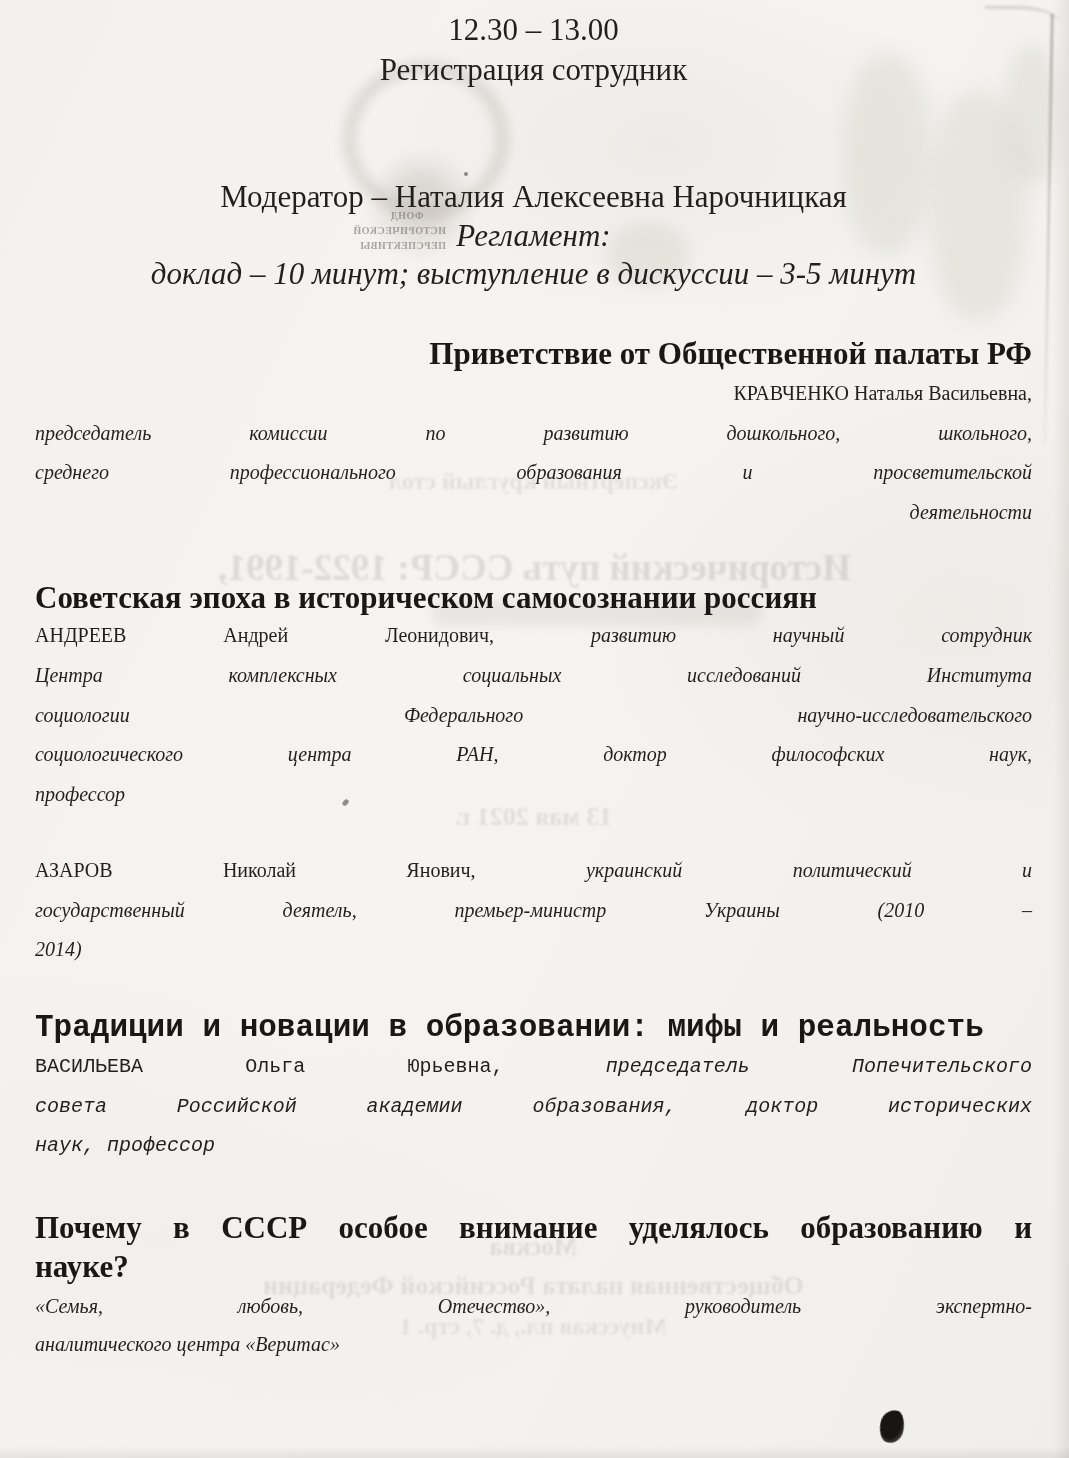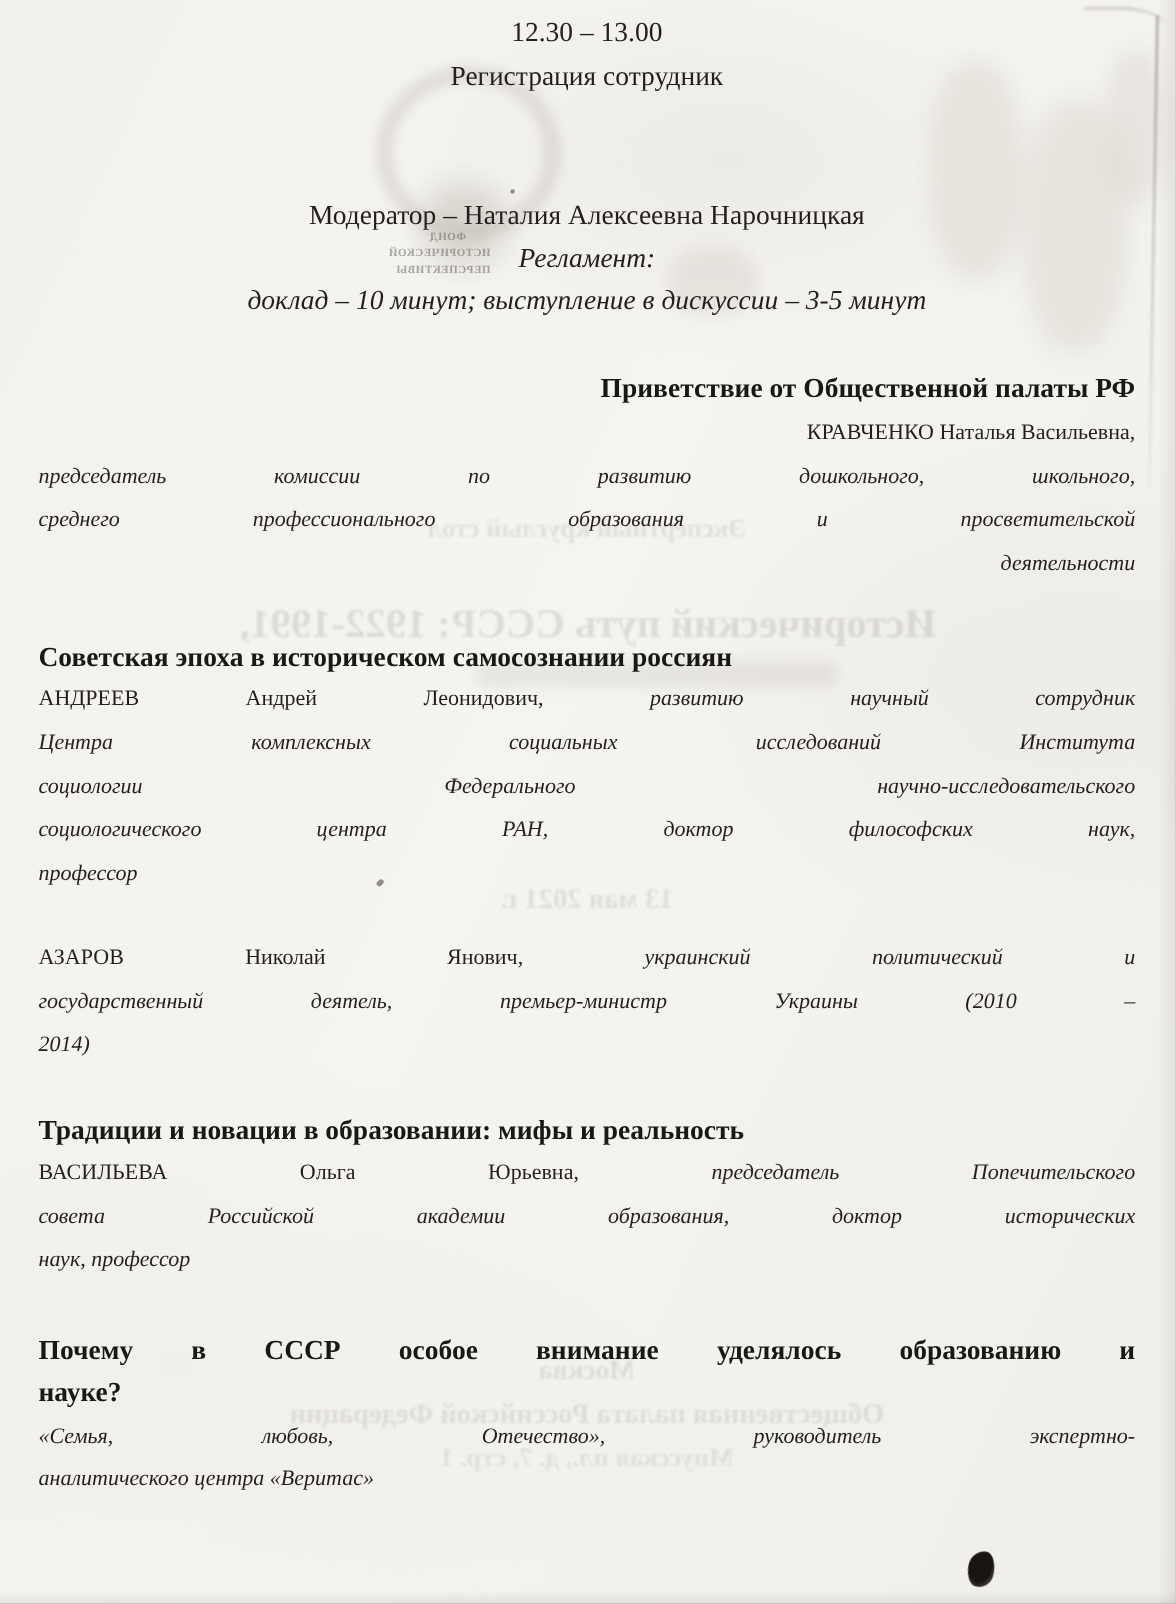--- a/index.html
+++ b/index.html
@@ -7,40 +7,40 @@
     position:relative;width:1069px;height:1458px;overflow:hidden;
     font-family:"Liberation Serif","DejaVu Serif",serif;color:#221f1c;
     background:
       radial-gradient(ellipse 420px 260px at 62% 10%, rgba(222,218,210,0.35), transparent 70%),
       radial-gradient(ellipse 520px 320px at 88% 42%, rgba(226,222,214,0.30), transparent 70%),
       radial-gradient(ellipse 600px 400px at 15% 85%, rgba(230,226,219,0.25), transparent 72%),
       linear-gradient(115deg,#f2f1ee 0%,#f5f4f1 45%,#efeeea 100%);
   }
   .col{position:absolute;left:35px;width:997px;}
   .line{font-size:20px;line-height:39.5px;}
-  .fs31{font-size:25px;}
+  .fs31{font-size:31px;}
   .b{font-weight:700;color:#1a1816;}
   .it{font-style:italic;}
   .center{text-align:center;}
   .just{text-align:justify;text-align-last:justify;}
   .left{text-align:left;}
 
   #blk-schedule{top:10px;}
   #blk-schedule .line{line-height:40px;}
   #blk-moderator{top:178px;}
   #blk-moderator .line{line-height:38.5px;}
   #blk-greeting{top:334px;}
   #blk-greeting .line{line-height:39.8px;text-align:right;}
   #blk-t1-title{top:578px;}
   #blk-andreev{top:616px;}
   #blk-andreev .line{line-height:39.8px;}
   #blk-azarov{top:851px;}
   #blk-azarov .line{line-height:39.6px;}
   #blk-t2{top:1008px;}
-  #blk-t2 .line{line-height:39.3px;}
+  #blk-t2 .line{line-height:39.3px;font-family:Liberation Mono, monospace;}
   #blk-t3{top:1209px;}
   #blk-t3 .line{line-height:38.8px;}
 
   
   .ghost{position:absolute;transform:scaleX(-1);font-weight:700;color:#6a665f;
          filter:blur(1.2px);white-space:nowrap;}
   #gh-stamp{left:368px;top:208px;width:78px;font-size:10px;line-height:15px;
             text-align:center;opacity:.55;filter:blur(.7px);letter-spacing:.5px;white-space:normal;}
   #gh-roundtable{left:35px;width:997px;top:468px;font-size:24px;text-align:center;opacity:.14;}
   #gh-backtitle{left:0;width:1069px;top:546px;font-size:37px;text-align:center;opacity:.17;}

